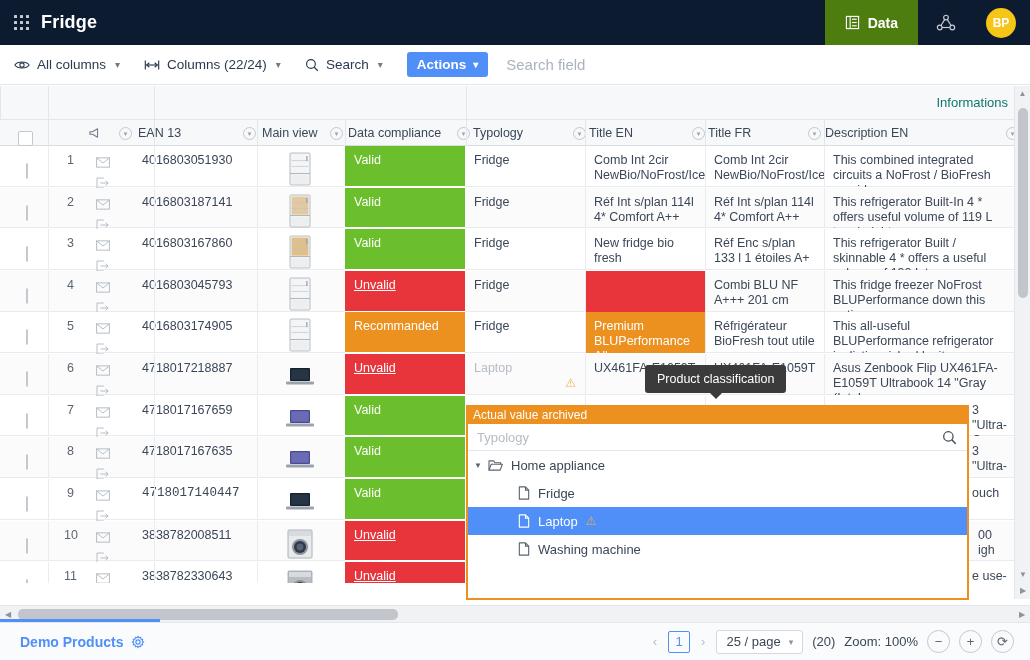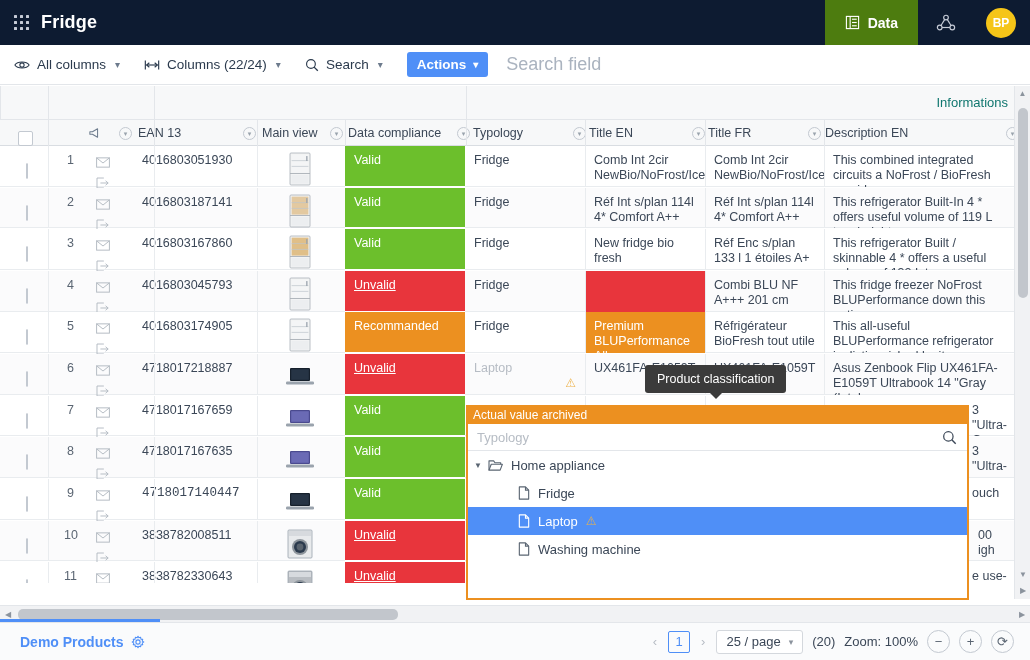--- a/index.html
+++ b/index.html
@@ -68,21 +68,21 @@
   .tb-actions {
     background: #4f8ff7; color: #ffffff;
     font-size: 13.5px; font-weight: bold;
     border-radius: 3px; padding: 0 10px; height: 25px;
     display: flex; align-items: center; gap: 7px;
     border: none; cursor: pointer;
     font-family: "Liberation Sans", sans-serif;
   }
   .tb-search-field {
     border: none; outline: none; background: transparent;
-    font-size: 18px; color: #2b3a4d;
+    font-size: 15px; color: #2b3a4d;
     margin-left: 18px; width: 180px;
     font-family: "Liberation Sans", sans-serif;
   }
   .tb-search-field::placeholder { color: #aab3bf; }
 
   
   .gridwrap {
     position: absolute; top: 86px; left: 0;
     width: 1030px; height: 513px;
     background: #ffffff;

